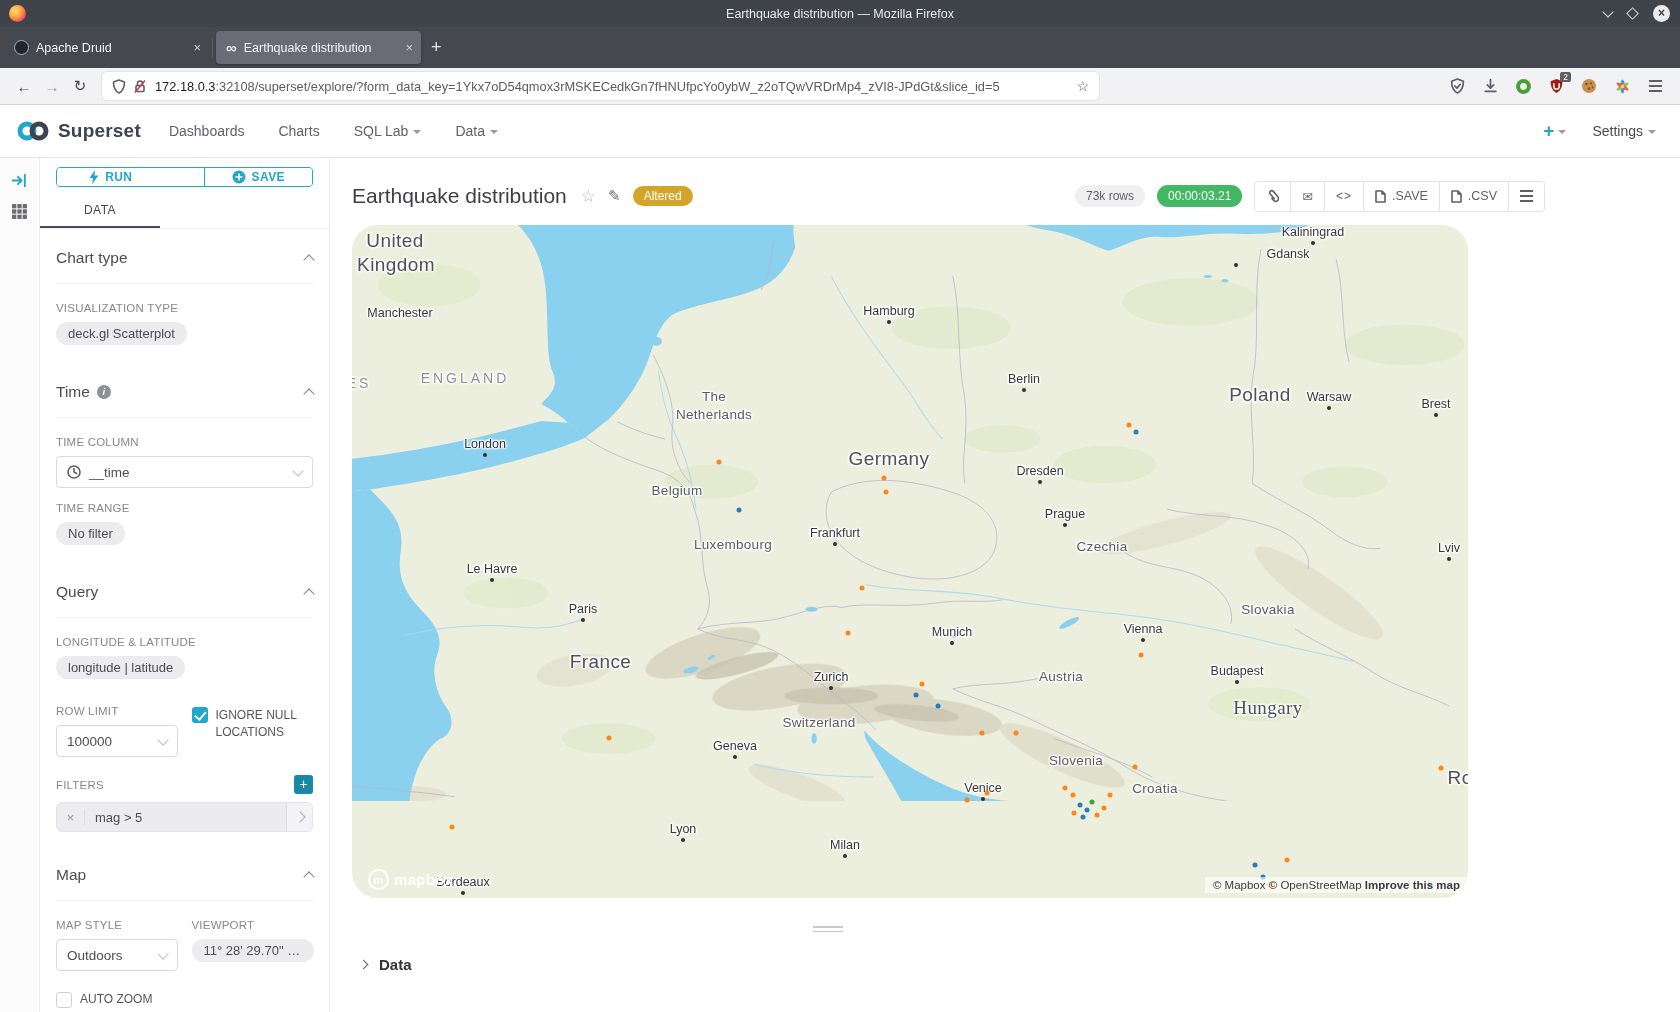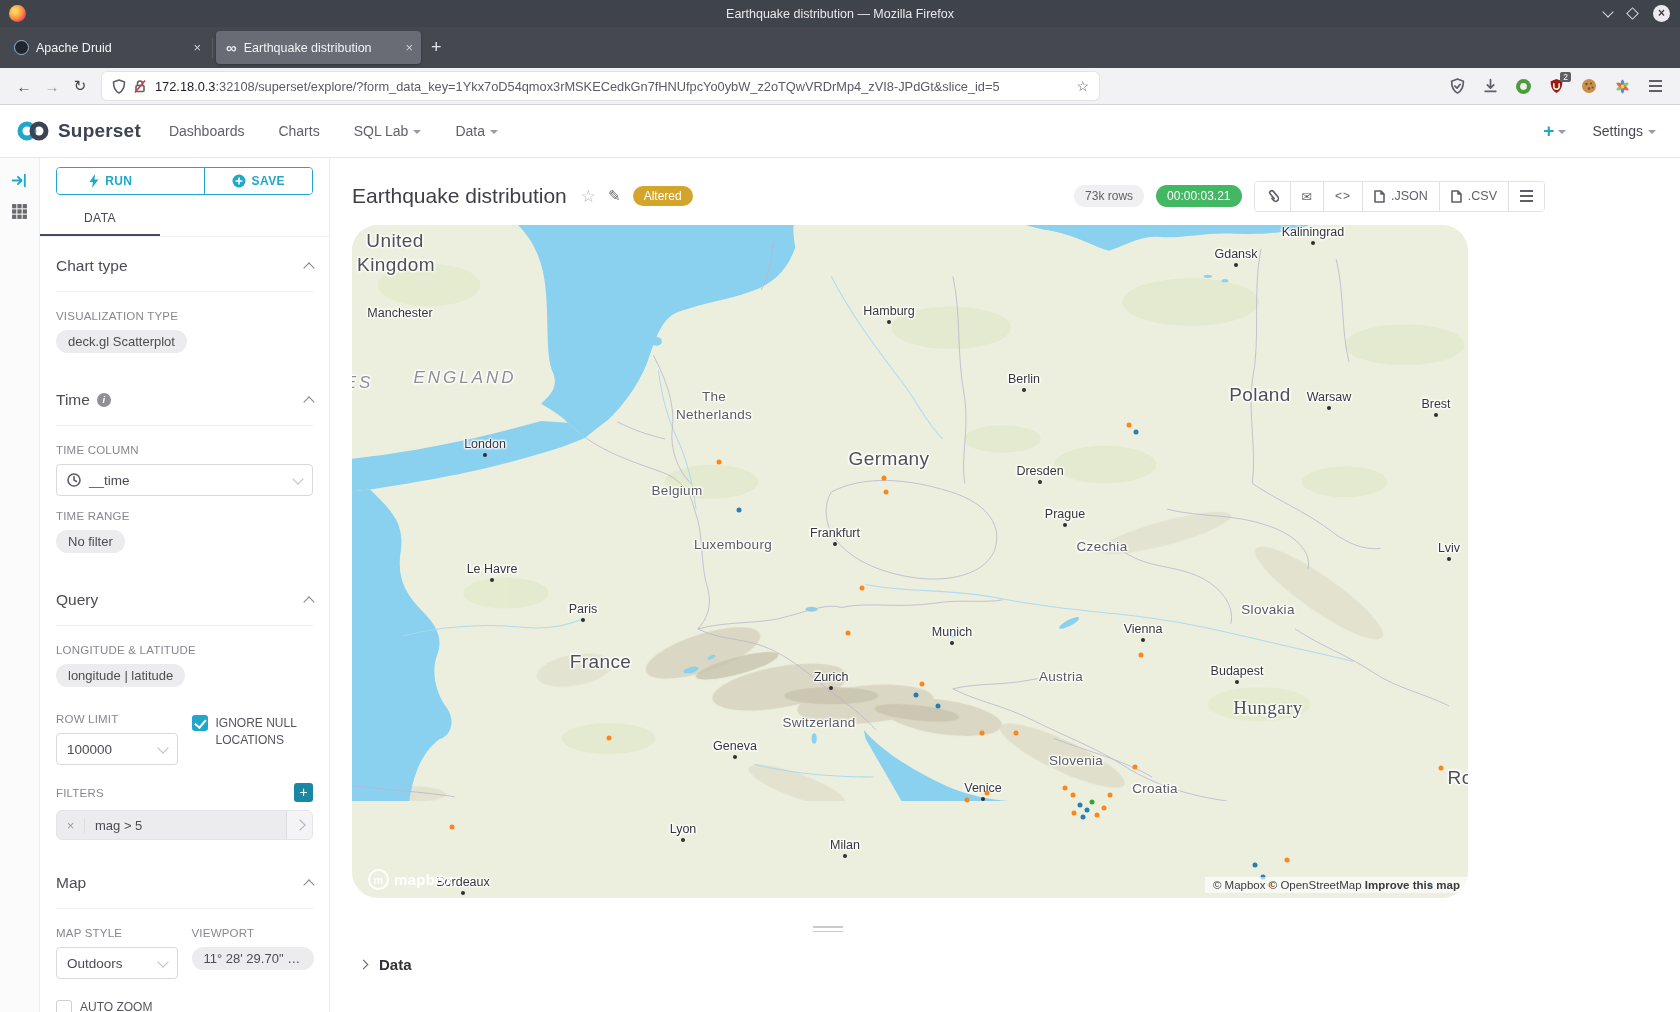--- a/index.html
+++ b/index.html
@@ -47,21 +47,21 @@
   .caret { width:0; height:0; border-left:4px solid transparent; border-right:4px solid transparent; border-top:4.5px solid #9a9aa4; margin-top:2px;}
   .ss-right { margin-left:auto; display:flex; align-items:center; gap:26px; }
   .plus-btn { color:#20a7c9; font-size:19px; font-weight:bold; display:flex; align-items:center; gap:4px;}
   .settings { font-size:14px; color:#484852; display:flex; align-items:center; gap:5px; }
 
   
   .content { display:flex; height:854px; }
   .icon-strip { width:40px; background:#fbfbfc; border-right:1px solid #ededf1; padding-top:14px; display:flex; flex-direction:column; align-items:center; gap:14px; }
 
   .panel { width:290px; border-right:1px solid #ececf0; padding:9px 16px 0 16px; background:#fff; overflow:hidden; }
-  .runsave { display:flex; border:1.5px solid #20a7c9; border-radius:4px; overflow:hidden; height:28px;gap:39px; }
+  .runsave { display:flex; border:1.5px solid #20a7c9; border-radius:4px; overflow:hidden; height:20px;gap:39px; }
   .rs-btn { flex:1; display:flex; align-items:center; justify-content:center; gap:6px; color:#20a7c9; font-size:12px; font-weight:bold; letter-spacing:.4px; background:#fff;}
   .rs-btn + .rs-btn { border-left:1.5px solid #20a7c9; }
   .panel-tabs { margin:8px -16px 0 -16px; border-bottom:1px solid #f0f0f2; }
   .ptab { display:inline-block; width:120px; text-align:center; padding:8px 0 9px; font-size:12px; letter-spacing:.5px; color:#484852; border-bottom:2px solid #444a63; }
 
   .sec-head { display:flex; align-items:center; justify-content:space-between; padding:20px 0 16px; border-bottom:1px solid #f0f0f2; }
   .sec-title { font-size:15.5px; color:#4c4c54; display:flex; align-items:center; gap:7px;}
   .chev { width:8px; height:8px; border-right:1.6px solid #84848c; border-bottom:1.6px solid #84848c; }
   .chev.up { transform:rotate(-135deg); margin-top:4px;}
   .chev.down { transform:rotate(45deg); margin-top:-2px;}
@@ -104,21 +104,21 @@
   .burger i { width:13px; height:1.8px; background:#5f5f68; }
 
   
   .map { position:relative; width:1116px; height:673px; margin:11px 0 0 22px; background:#edefde; overflow:hidden;border-radius:26px; }
   .map svg.base { position:absolute; inset:0; }
   .ml { position:absolute; transform:translate(-50%,-50%); white-space:nowrap;
         text-shadow:0 0 2px #fff,0 0 2px #fff,1px 1px 2px #fff,-1px -1px 2px #fff,1px -1px 2px #fff,-1px 1px 2px #fff; }
   .ml-c  { font-size:12.5px; color:#35353b; }
   .ml-C  { font-size:13.5px; color:#5a5a63; letter-spacing:.3px;}
   .ml-CL { font-size:19px; color:#4f4f58; letter-spacing:.4px;}
-  .ml-R  { font-size:17px; color:#8e8e96; letter-spacing:3px;font-style:italic; }
+  .ml-R  { font-size:14px; color:#8e8e96; letter-spacing:3px; }
   .mdot { position:absolute; width:4px; height:4px; border-radius:50%; background:#2e2e33; transform:translate(-50%,-50%); }
   .pt { position:absolute; width:5px; height:5px; border-radius:50%; transform:translate(-50%,-50%); opacity:.95; }
   .legend { position:absolute; left:1181px; top:31px; width:90px; background:#fff; border-radius:2px; box-shadow:0 1px 3px rgba(0,0,0,.18); padding:9px 10px; }
   .lg-row { display:flex; align-items:center; gap:12px; padding:3px 0 3px 12px; }
   .lg-sw { width:10px; height:10px; flex:none; }
   .lg-tx { font-size:13px; color:#3c3c44; }
   .mapbox-logo { position:absolute; left:16px; bottom:8px; display:flex; align-items:center; gap:5px; }
   .mb-circle { width:21px; height:21px; border-radius:50%; border:2px solid rgba(255,255,255,.95); display:flex; align-items:center; justify-content:center; color:rgba(255,255,255,.95); font-size:11px; font-weight:bold;}
   .mb-word { color:rgba(255,255,255,.95); font-size:15px; font-weight:bold; letter-spacing:.3px;}
   .attribution { position:absolute; right:0; bottom:5px; background:rgba(255,255,255,.62); font-size:11.5px; color:#3a3a40; padding:2px 8px; }
@@ -408,21 +408,21 @@
               </svg>
             </span>
           <span class="bg-btn">✉</span>
           <span class="bg-btn">
               <span class="code-glyph">&lt;&gt;</span>
             </span>
           <span class="bg-btn">
               <svg width="11" height="13" viewBox="0 0 11 13">
                 <path class="ic" d="M1 1 h6 l3 3 v8 h-9 z M7 1 v3 h3"></path>
               </svg>
-              <span>.JSON</span>
+              <span>.SAVE</span>
             </span>
           <span class="bg-btn">
               <svg width="11" height="13" viewBox="0 0 11 13">
                 <path class="ic" d="M1 1 h6 l3 3 v8 h-9 z M7 1 v3 h3"></path>
               </svg>
               <span>.CSV</span>
             </span>
           <span class="bg-btn">
               <span class="burger">
                 <i></i>
@@ -570,21 +570,21 @@
           <span class="ml ml-C" style="left: 916px; top: 384px;">Slovakia</span>
           <span class="ml ml-c" style="left: 885px; top: 446px;">Budapest</span>
           <span class="mdot" style="left: 885px; top: 457px;"></span>
           <span class="ml ml-CL" style="left: 916px; top: 483px; font-family: Liberation Serif, serif;">Hungary</span>
           <span class="ml ml-C" style="left: 724px; top: 535px;">Slovenia</span>
           <span class="ml ml-C" style="left: 803px; top: 563px;">Croatia</span>
           <span class="ml ml-CL" style="left: 1135px; top: 553px;">Romania</span>
           <span class="ml ml-CL" style="left: 908px; top: 170px;">Poland</span>
           <span class="ml ml-c" style="left: 977px; top: 172px;">Warsaw</span>
           <span class="mdot" style="left: 977px; top: 183px;"></span>
-          <span class="ml ml-c" style="left: 884px; top: 29px;">Gdansk</span>
+          <span class="ml ml-c" style="left: 936px; top: 29px;">Gdansk</span>
           <span class="mdot" style="left: 884px; top: 40px;"></span>
           <span class="ml ml-c" style="left: 961px; top: 7px;">Kaliningrad</span>
           <span class="mdot" style="left: 961px; top: 18px;"></span>
           <span class="ml ml-c" style="left: 1147px; top: 7px;">Vilnius</span>
           <span class="mdot" style="left: 1147px; top: 18px;"></span>
           <span class="ml ml-c" style="left: 1084px; top: 179px;">Brest</span>
           <span class="mdot" style="left: 1084px; top: 190px;"></span>
           <span class="ml ml-c" style="left: 1097px; top: 323px;">Lviv</span>
           <span class="mdot" style="left: 1097px; top: 334px;"></span>
         </div>

